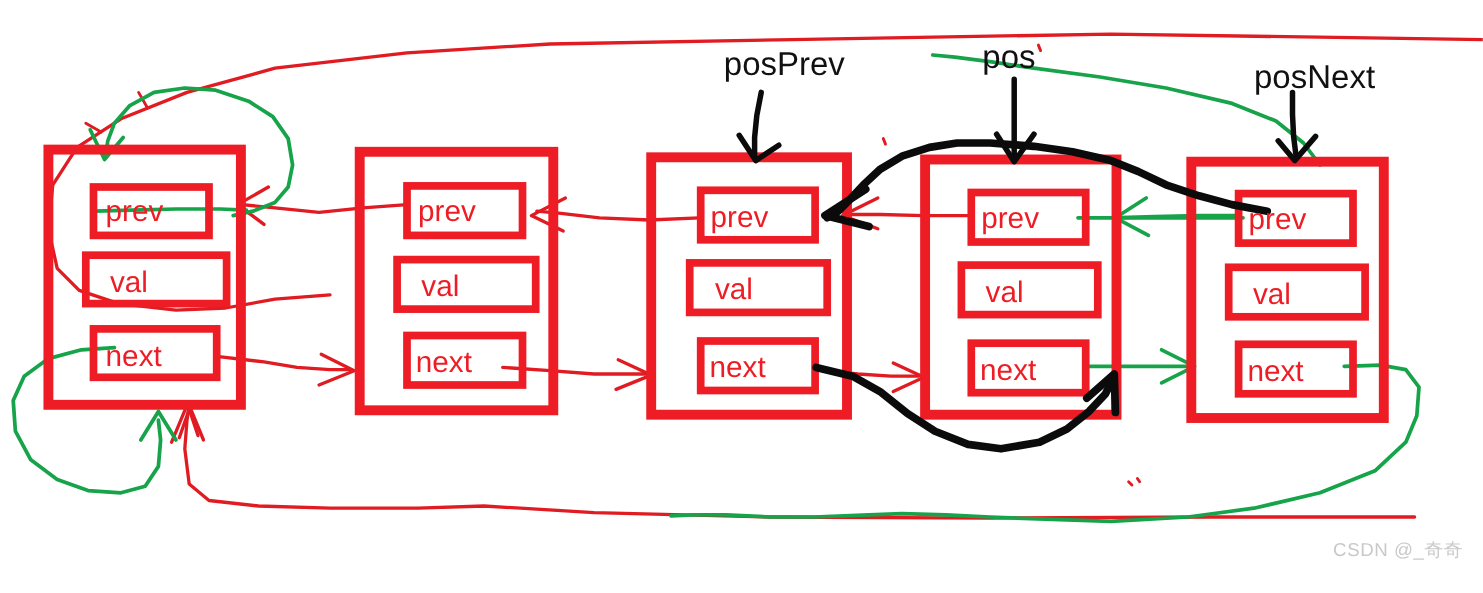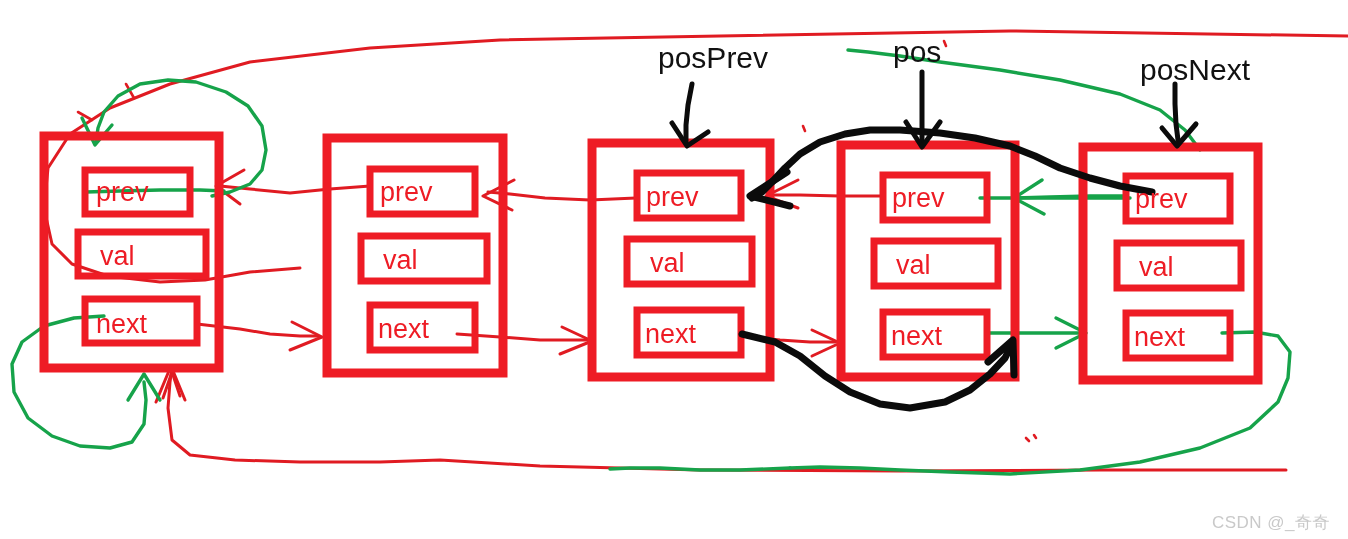--- a/index.html
+++ b/index.html
@@ -17,21 +17,21 @@
     font-family:"Liberation Sans","DejaVu Sans",sans-serif;
     dominant-baseline:middle;
   }
   .ptr-label{
     font-size:30px;
     fill:#111111;
     font-family:"Liberation Sans","DejaVu Sans",sans-serif;
   }
   .watermark{
     position:absolute;
-    right:18px;bottom:5px;
+    right:18px;bottom:28px;
     font-size:17px;
     color:#c9c9c9;
     font-family:"Liberation Sans","DejaVu Sans",sans-serif;
     letter-spacing:0.5px;
     user-select:none;
     white-space:nowrap;
   }
   .node-outer{fill:none;stroke:#ee1c25;stroke-width:9;}
   .field-box{fill:none;stroke:#ee1c25;stroke-width:7;}
   .stroke-red{fill:none;stroke:#e01b22;stroke-width:3;stroke-linecap:round;stroke-linejoin:round;}

